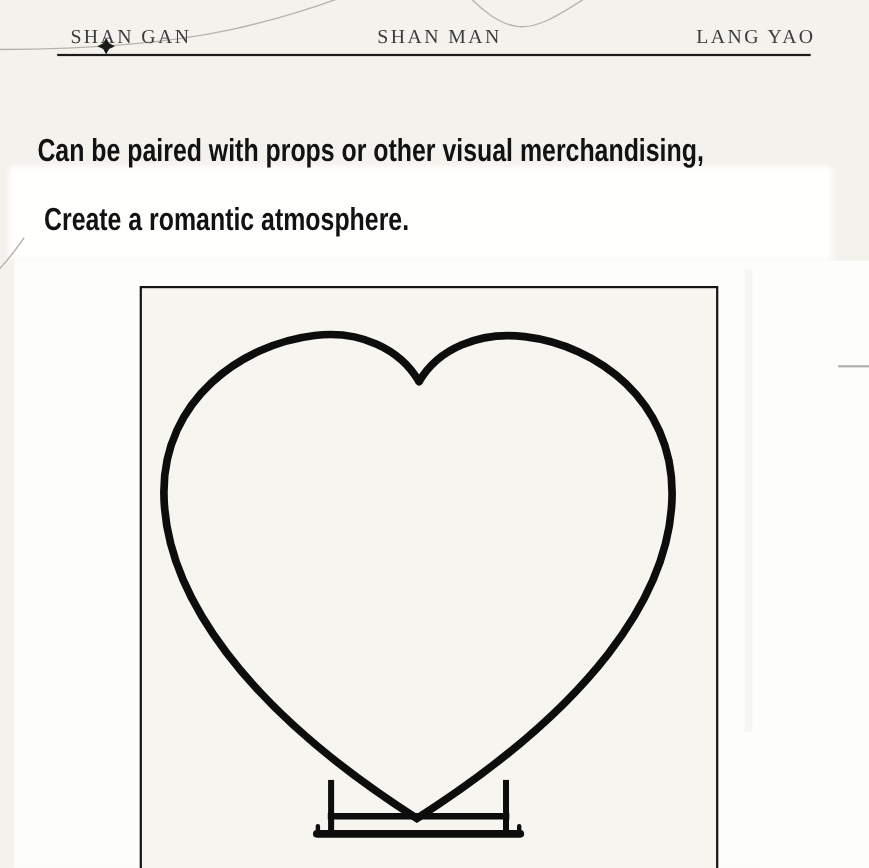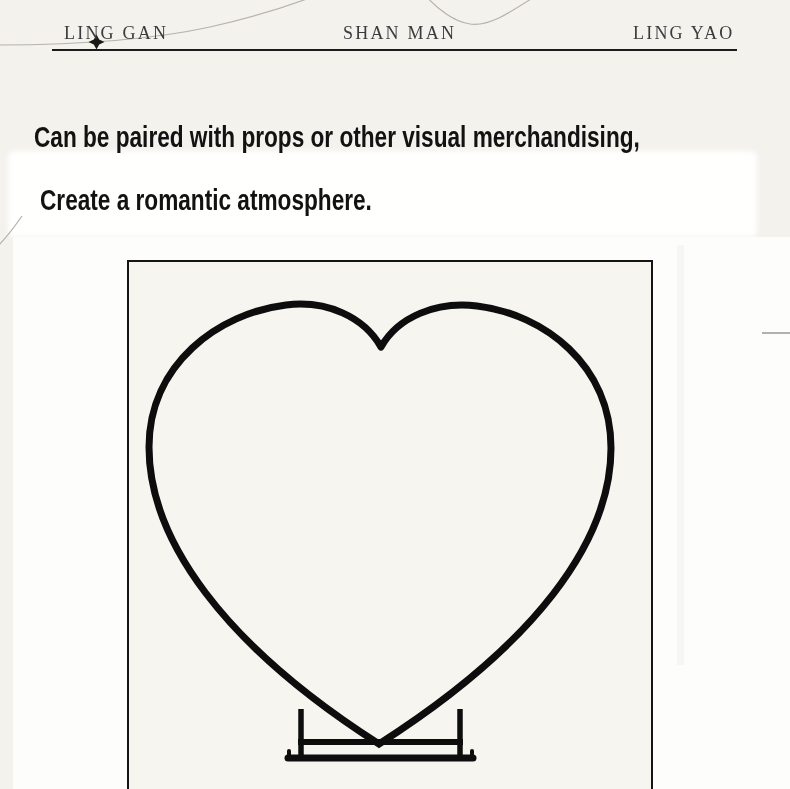--- a/index.html
+++ b/index.html
@@ -80,23 +80,23 @@
 
 <div class="page">
 
   <svg class="deco-top" viewBox="0 0 790 70" fill="none">
     <path d="M -5 45 C 70 45 150 40 210 27 C 255 17 295 4 325 -8" stroke="#b6b2ac" stroke-width="1.2"></path>
     <path d="M 424 -6 C 438 10 455 22 470 24 C 492 27 516 8 542 -8" stroke="#b6b2ac" stroke-width="1.2"></path>
     <path d="M 96.5 34.5 L 99.2 39.4 L 104.5 42 L 99.2 44.6 L 96.5 49.5 L 93.8 44.6 L 88.5 42 L 93.8 39.4 Z" fill="#1a1a1a"></path>
   </svg>
 
   <div class="header">
-    <span class="hitem i0">LING GAN</span>
+    <span class="hitem i0">SHAN GAN</span>
     <span class="hitem i1">SHAN MAN</span>
-    <span class="hitem i2">LING YAO</span>
+    <span class="hitem i2">LANG YAO</span>
   </div>
 
   <div class="hrule"></div>
 
   <div class="band"></div>
   <div class="photo-bg"></div>
   <div class="photo-edge"></div>
 
   <p class="desc l1">Can be paired with props or other visual merchandising,</p>
   <p class="desc l2">Create a romantic atmosphere.</p>

